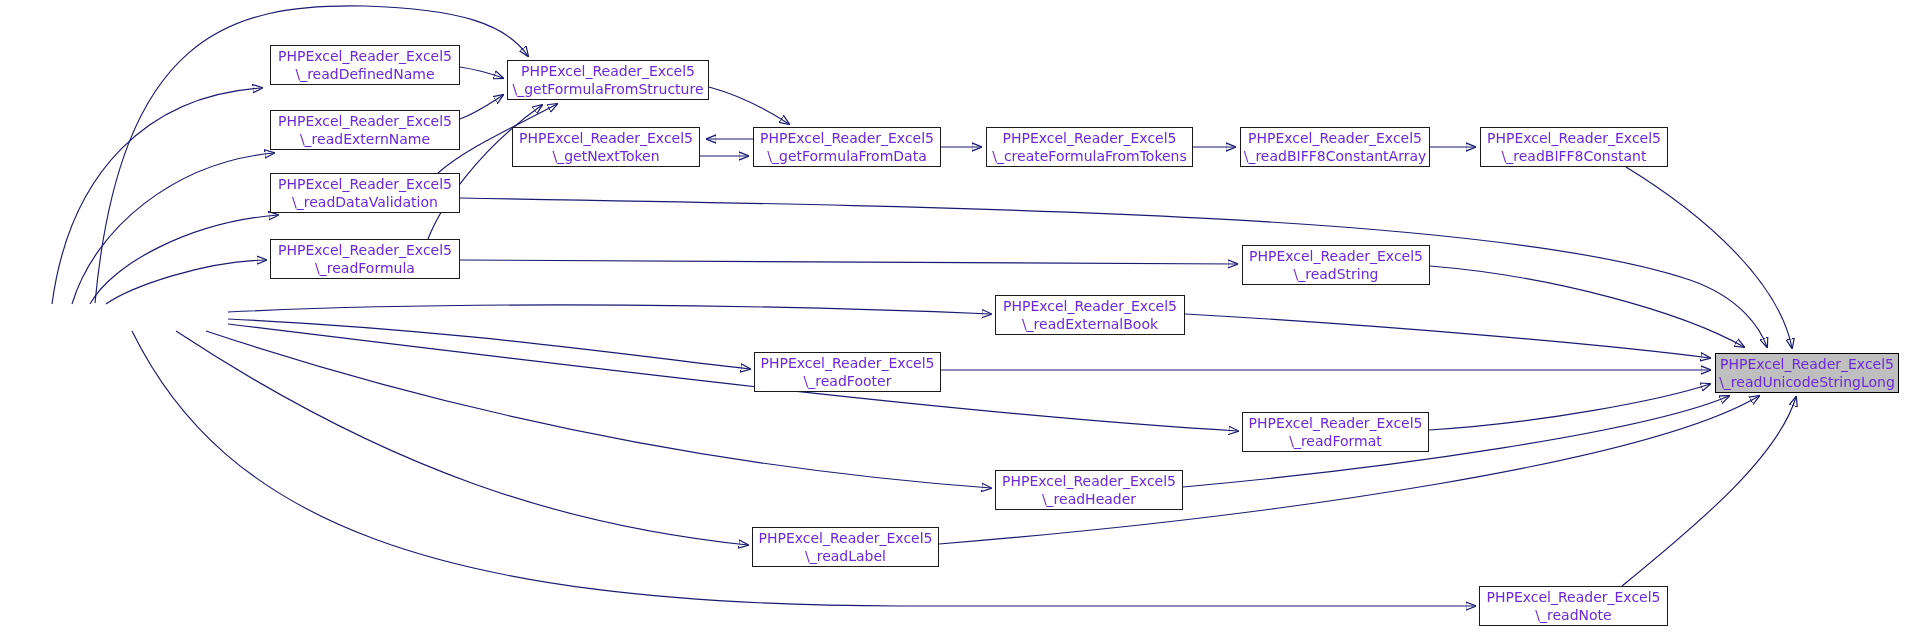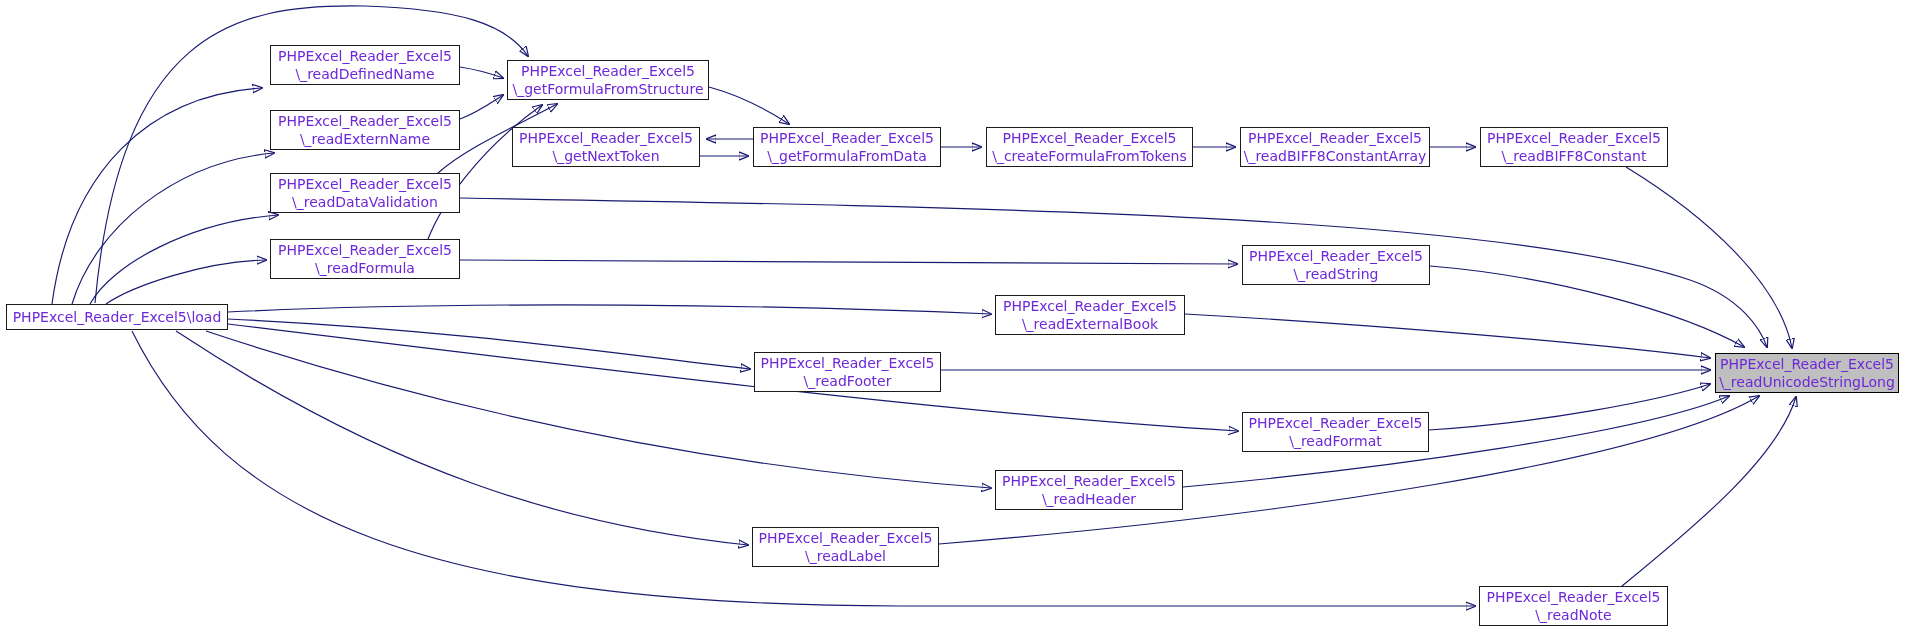--- a/index.html
+++ b/index.html
@@ -86,23 +86,20 @@
     <path d="M 460 260 C 760 262 1000 263 1237 264" marker-end="url(#arrow)"></path>
     <path d="M 1430 266 C 1553 276 1682 312 1744 347" marker-end="url(#arrow)"></path>
     <path d="M 1185 314 C 1380 325 1602 344 1710 358" marker-end="url(#arrow)"></path>
     <path d="M 941 370 C 1200 370 1520 370 1710 370" marker-end="url(#arrow)"></path>
     <path d="M 1429 430 C 1542 423 1662 400 1710 384" marker-end="url(#arrow)"></path>
     <path d="M 1183 487 C 1392 468 1645 432 1729 396" marker-end="url(#arrow)"></path>
     <path d="M 939 544 C 1282 516 1648 462 1759 396" marker-end="url(#arrow)"></path>
     <path d="M 1622 586 C 1703 520 1778 456 1796 397" marker-end="url(#arrow)"></path>
   </svg>
 
-  <div class="node" style="left:6px;top:304px;width:222px;height:26px;">
-    <span>PHPExcel_Reader_Excel5\load</span>
-  </div>
 
   <div class="node" style="left:270px;top:45px;width:190px;height:40px;">
     <span>PHPExcel_Reader_Excel5</span>
     <span>\_readDefinedName</span>
   </div>
 
   <div class="node" style="left:270px;top:110px;width:190px;height:40px;">
     <span>PHPExcel_Reader_Excel5</span>
     <span>\_readExternName</span>
   </div>

